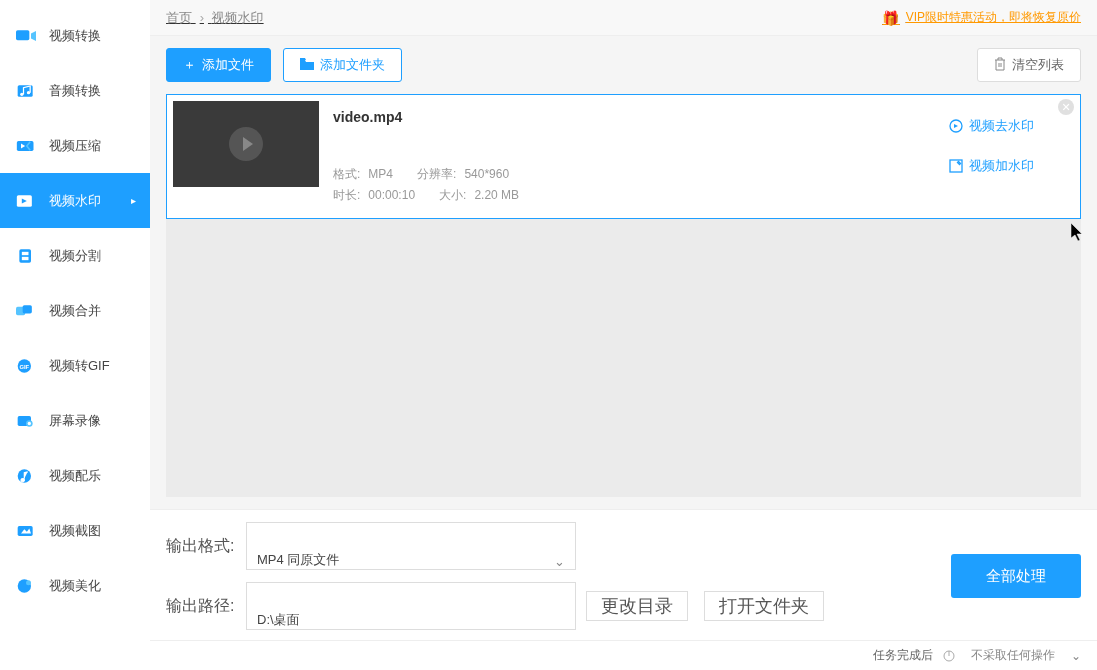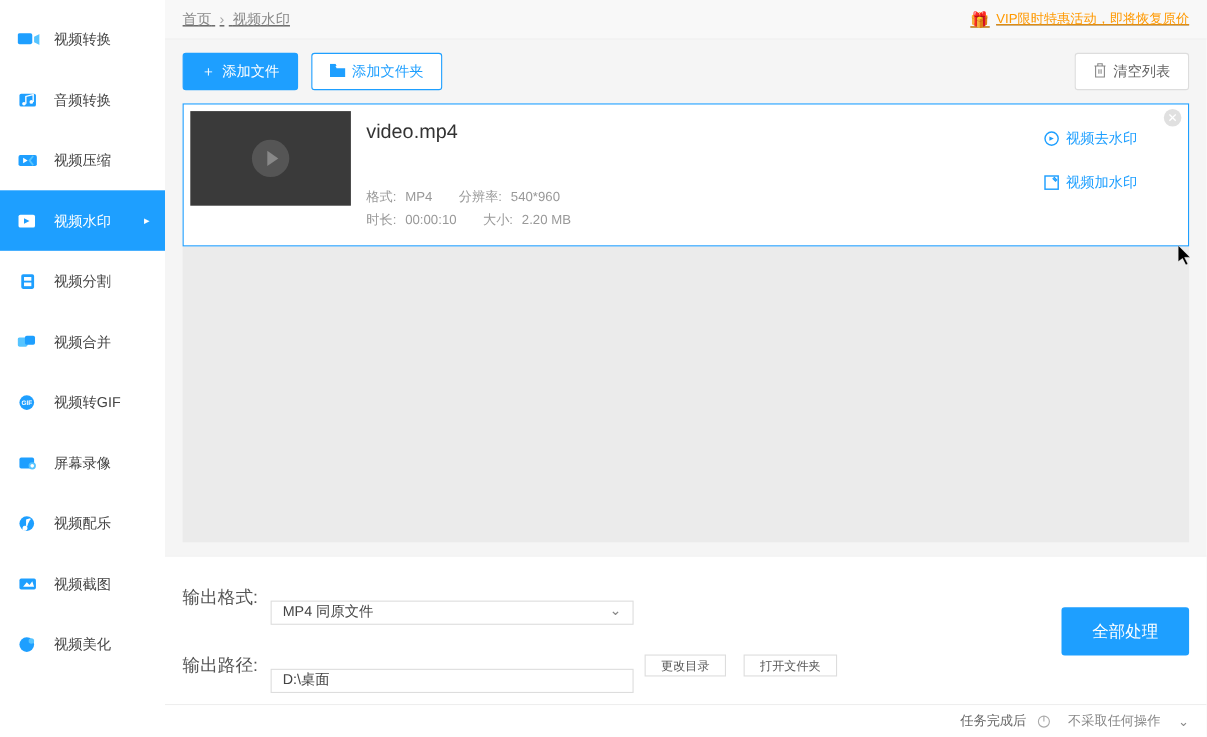--- a/index.html
+++ b/index.html
@@ -131,21 +131,21 @@
       content: "";
       border-left: 10px solid #888;
       border-top: 7px solid transparent;
       border-bottom: 7px solid transparent;
       margin-left: 3px;
     }
     .item-meta {
       padding: 8px 14px;
       flex: 1;
     }
-    .item-title { font-size: 18px; color: #333; margin-bottom: 10px; }
+    .item-title { font-size: 14px; color: #333; margin-bottom: 10px; font-weight: bold; }
     .meta-grid {
       font-size: 12px;
       color: #999;
       margin-top: 41px;
     }
     .meta-grid .row { display: flex; gap: 24px; margin-top: 4px; }
     .meta-grid .lbl { margin-right: 8px; }
     .item-actions {
       display: flex;
       flex-direction: column;
@@ -186,52 +186,51 @@
       padding: 12px 16px 10px 16px;
       display: grid;
       grid-template-columns: 70px 330px auto 1fr auto;
       row-gap: 12px;
       column-gap: 10px;
       align-items: center;
       border-top: 1px solid #eee;
     }
     .lbl-txt { color: #555; font-size: 16px; }
     .select, .text-input {
-      height: 22px;
+      height: 48px;
       border: 1px solid #ddd;
       background: #fff;
       padding: 0 10px;
       font-size: 13px;
       color: #444;
       display: flex;
-      align-items: flex-start;
+      align-items: flex-end;
       position: relative;
-      margin-top: 28px;
     }
     .select .caret {
       position: absolute;
       right: 10px;
       color: #888;
     }
     .btn-small {
-      height: 20px;
+      height: 30px;
       padding: 0 14px;
       border: 1px solid #ddd;
       background: #fff;
       color: #555;
       cursor: pointer;
-      font-size: 11px;
+      font-size: 18px;
     }
     .process-btn {
       grid-column: 5;
       grid-row: 1 / span 2;
       background: #1e9fff;
       color: #fff;
       height: 44px;
-      width: 116px;
+      width: 130px;
       border-radius: 3px;
       display: flex;
       align-items: center;
       justify-content: center;
       font-size: 15px;
       cursor: pointer;
       margin-left: auto;
     }
     .inline-btns { display: flex; gap: 16px; }
     .status-row {

